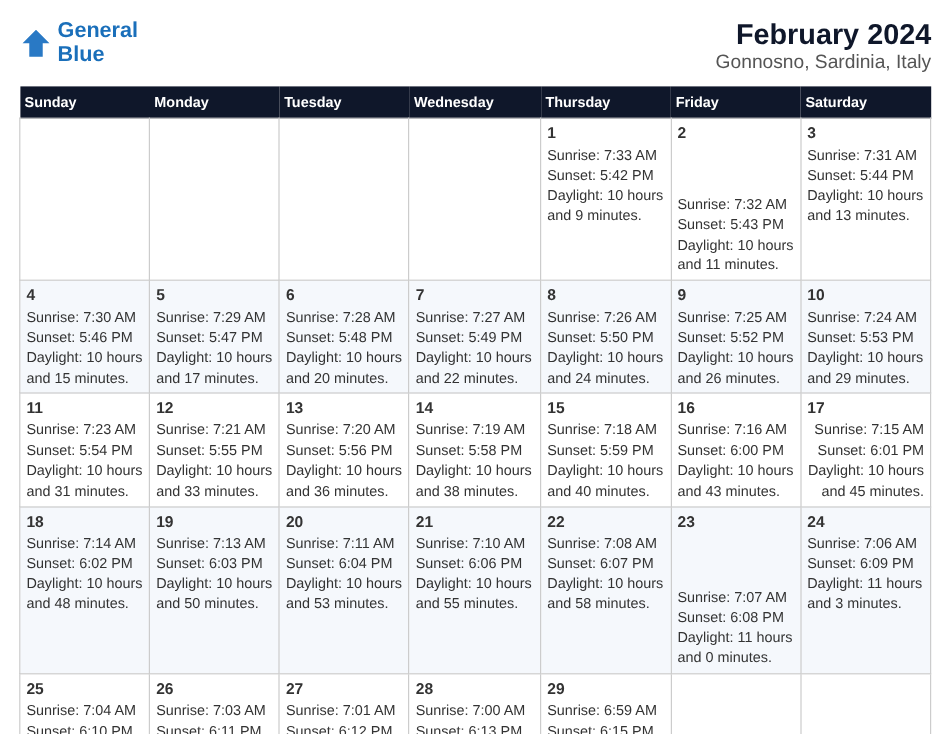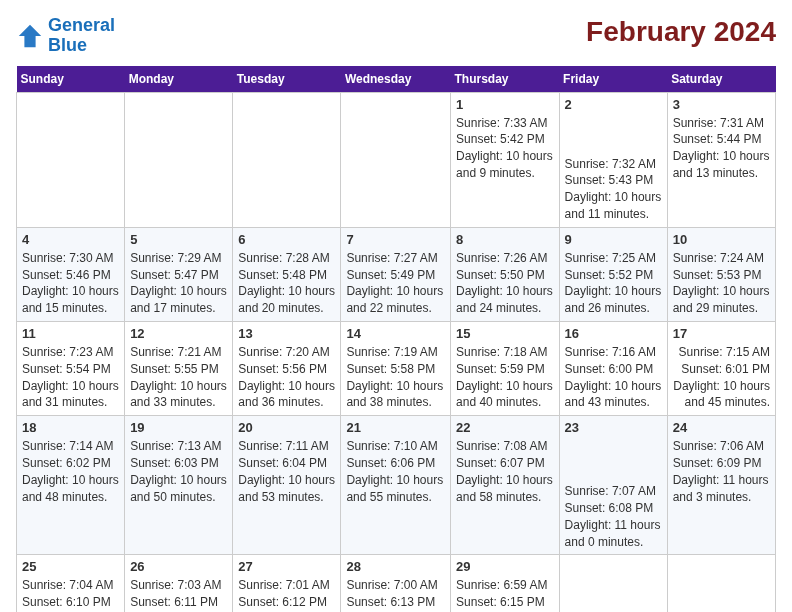--- a/index.html
+++ b/index.html
@@ -31,35 +31,35 @@
       color: #1a6fba;
     }
     .logo-icon {
       width: 28px;
       height: 28px;
     }
     .title-area {
       text-align: right;
     }
     .month-title {
-      font-size: 28px;
+      font-size: 24px;
       font-weight: bold;
-      color: #7f1d1d;
+      color: #0f172a;
     }
     .location-title {
       font-size: 16px;
       color: #555;
     }
     table {
       width: 100%;
       border-collapse: collapse;
       font-size: 11px;
     }
     thead tr th {
-      background-color: #4c1d95;
+      background-color: #0f172a;
       color: #fff;
       padding: 6px 4px;
       text-align: left;
       font-size: 12px;
       font-weight: bold;
     }
     tbody tr td {
       border: 1px solid #ccc;
       vertical-align: top;
       padding: 4px 5px;
@@ -95,20 +95,21 @@
   <div class="logo">
     <svg class="logo-icon" viewBox="0 0 40 40">
       <polygon points="20,4 36,20 28,20 28,36 12,36 12,20 4,20" fill="#2979c5"></polygon>
     </svg>
     <div class="logo-text">
       <span>General</span><br><span style="color:#1a6fba">Blue</span>
     </div>
   </div>
   <div class="title-area">
     <div class="month-title">February 2024</div>
+    <div class="location-title">Gonnosno, Sardinia, Italy</div>
   </div>
 </div>
 
 <table>
   <thead>
     <tr id="weekday-header">
     <th>Sunday</th>
         <th>Monday</th>
         <th>Tuesday</th>
         <th>Wednesday</th>

